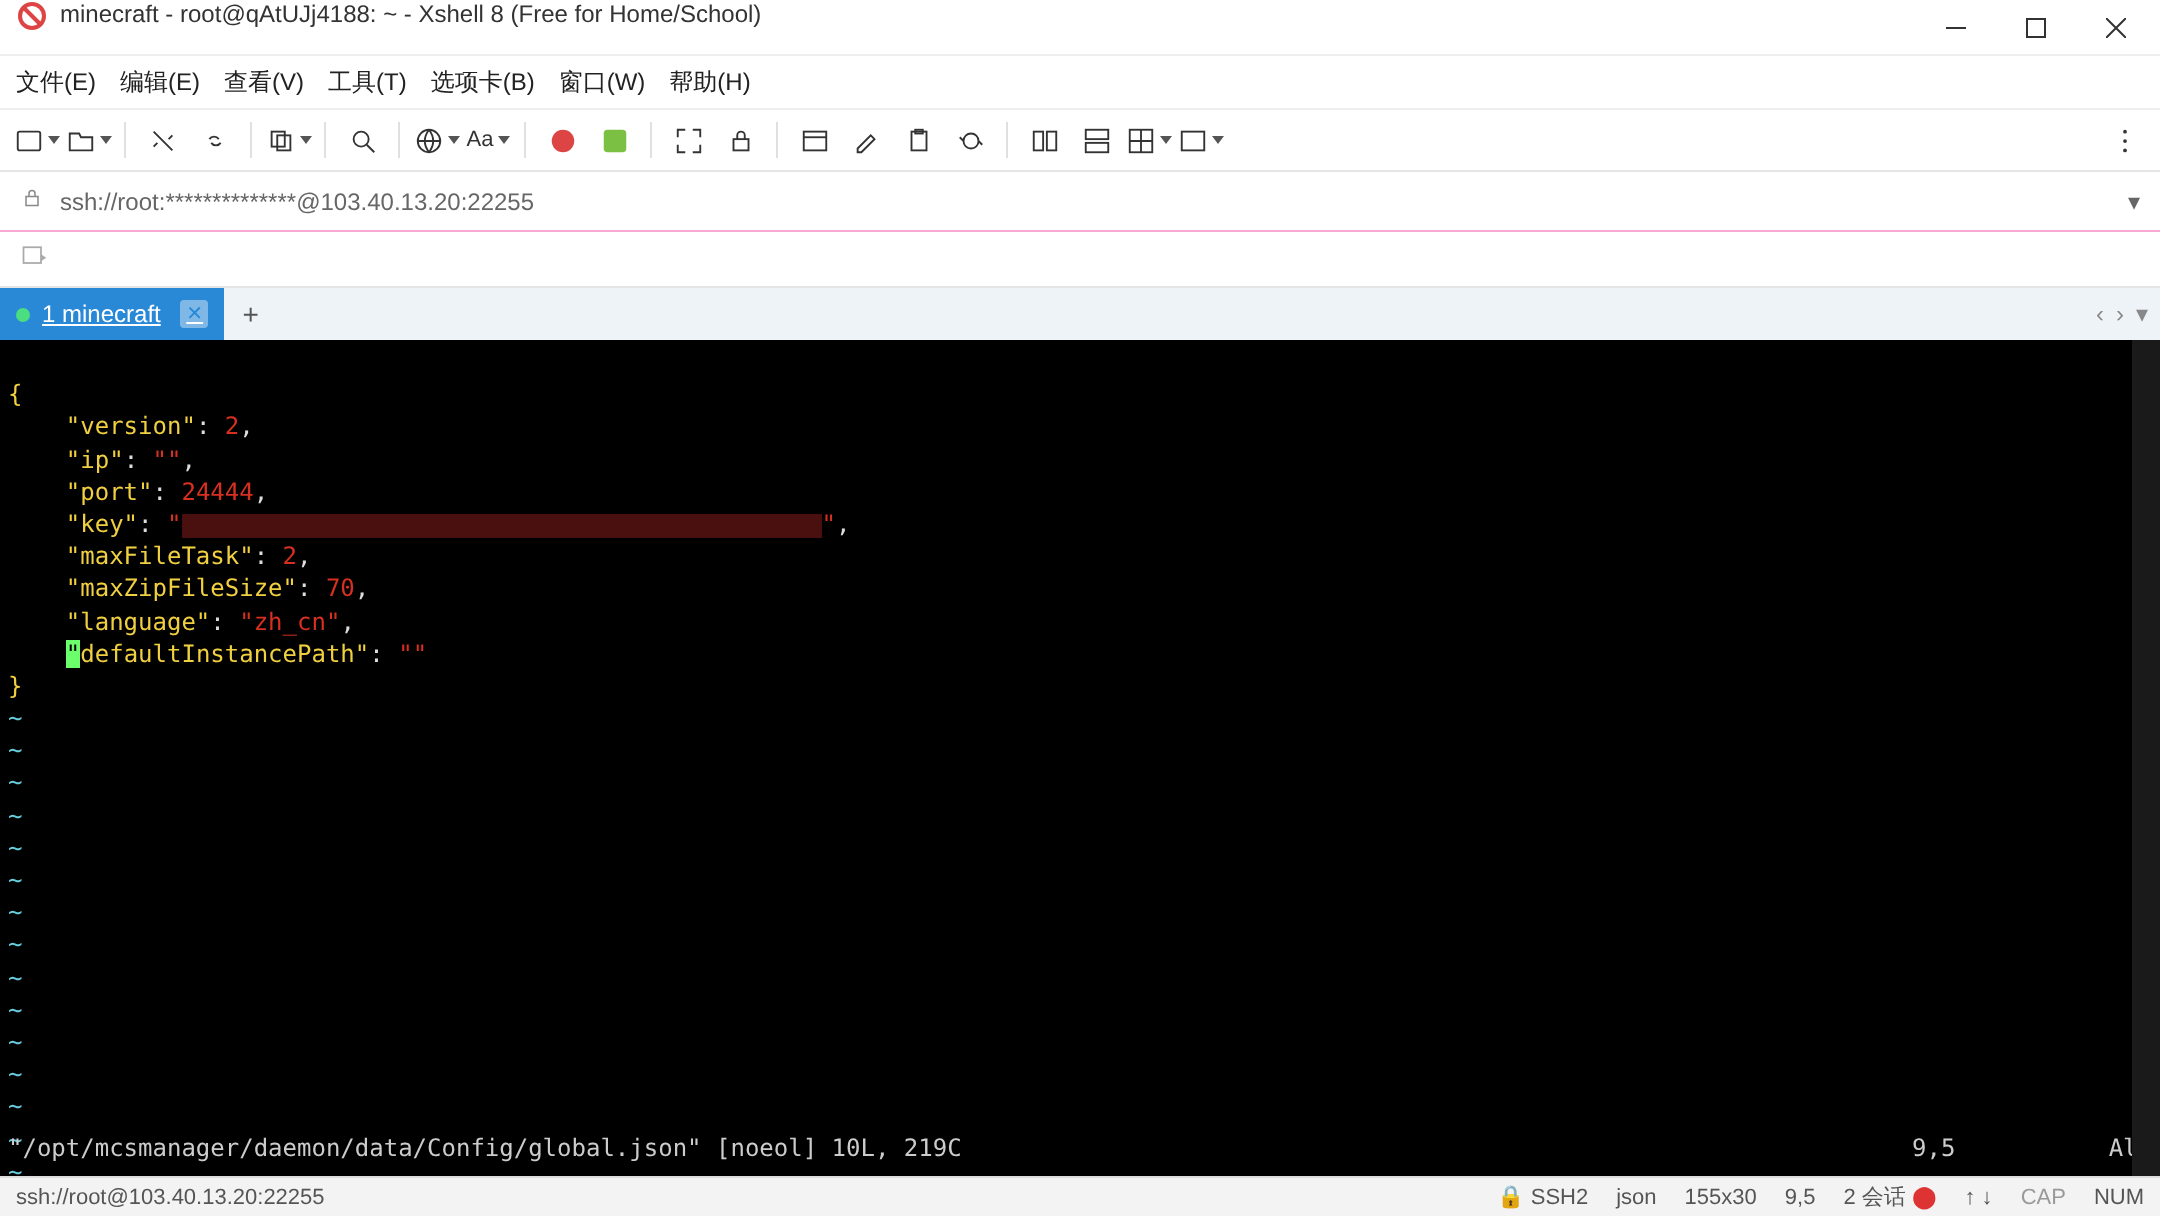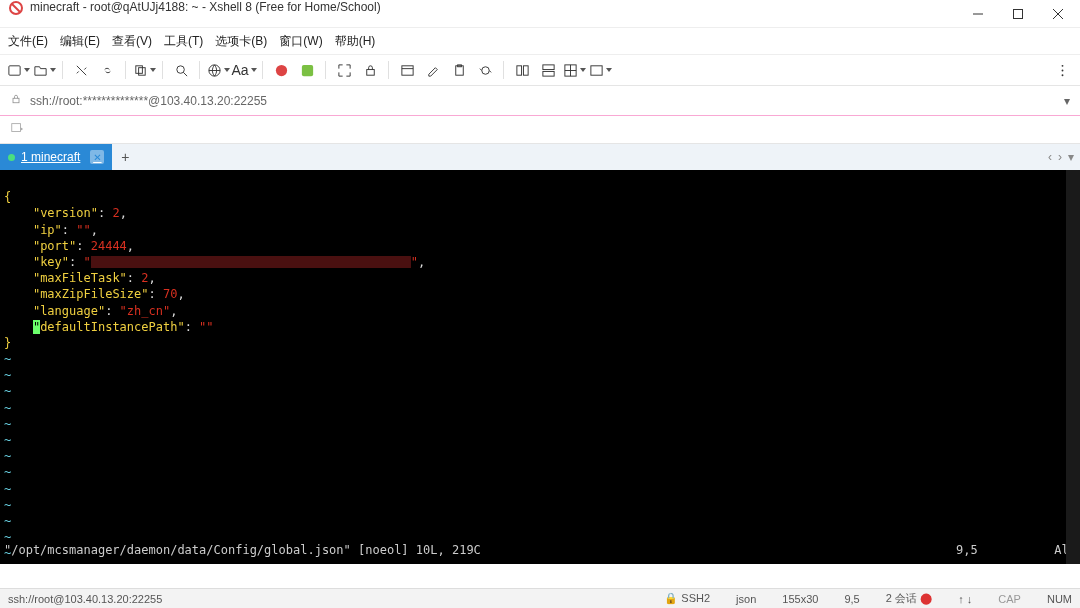--- a/index.html
+++ b/index.html
@@ -32,21 +32,21 @@
 .terminal .r { color: #d83020; }
 .terminal .c { color: #6cd; }
 .terminal .w { color: #ddd; }
 .terminal .redact { display: inline-block; width: 320px; height: 12px; background: #4a1010; vertical-align: middle; }
 .terminal .cursor-bg { background: #6bff6b; color: #000; }
 .vim-status { position: absolute; left: 4px; right: 4px; bottom: 6px; display: flex; color: #ccc; }
 .vim-status .fname { flex: 1; }
 .vim-status .pos { width: 80px; text-align: left; }
 .vim-status .all { width: 40px; text-align: right; }
 .scrollbar-v { position: absolute; right: 0; top: 0; bottom: 0; width: 14px; background: #1a1a1a; }
-.statusbar { height: 20px; display: flex; align-items: center; padding: 0 8px; gap: 26px; background: #f3f3f3; border-top: 1px solid #ddd; font-size: 11px; color: #555; margin-top: 24px; }
+.statusbar { height: 20px; display: flex; align-items: center; padding: 0 8px; gap: 14px; background: #f3f3f3; border-top: 1px solid #ddd; font-size: 11px; color: #555; }
 .statusbar .grow { flex: 1; }
 .statusbar .red { color: #d33; }
 .statusbar .dim { color: #999; text-align: center; }
 </style>
 </head>
 <body>
 
 <div class="titlebar">
   <span class="icon">
     <svg viewBox="0 0 16 16">
@@ -119,21 +119,21 @@
       </svg>
     </span>
   <span class="sep"></span>
   <span class="tbtn drop">
       <svg viewBox="0 0 16 16">
         <circle cx="8" cy="8" r="6" fill="none" stroke="#333"></circle>
         <path d="M2 8h12M8 2c3 4 3 8 0 12M8 2c-3 4-3 8 0 12" stroke="#333" fill="none"></path>
       </svg>
     </span>
   <span class="tbtn drop">
-      <span style="font-size:14px;">Aa</span>
+      <span style="font-size:11px;">Aa</span>
     </span>
   <span class="sep"></span>
   <span class="tbtn" style="color:#d44">
       <svg viewBox="0 0 16 16">
         <circle cx="8" cy="8" r="6" fill="#d44"></circle>
       </svg>
     </span>
   <span class="tbtn">
       <svg viewBox="0 0 16 16">
         <rect x="2" y="2" width="12" height="12" rx="2" fill="#7bc043"></rect>

